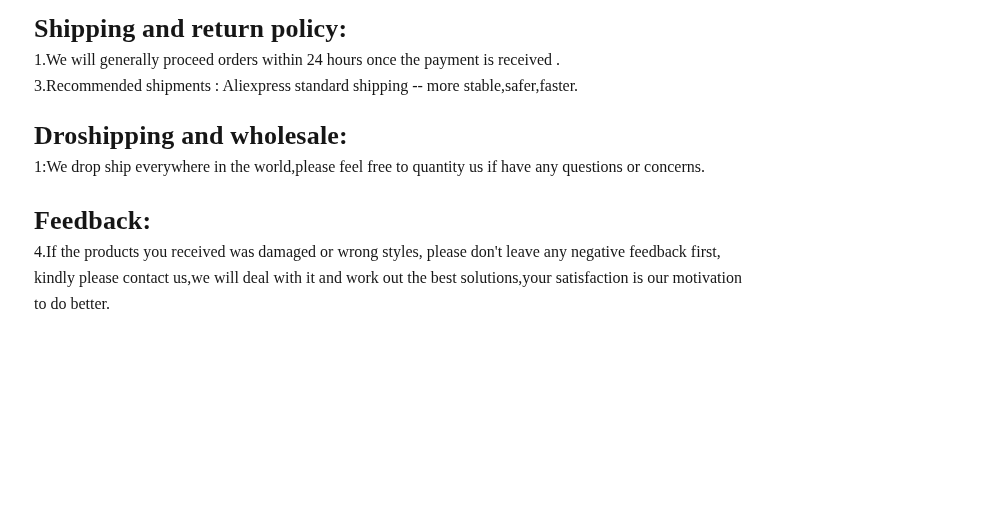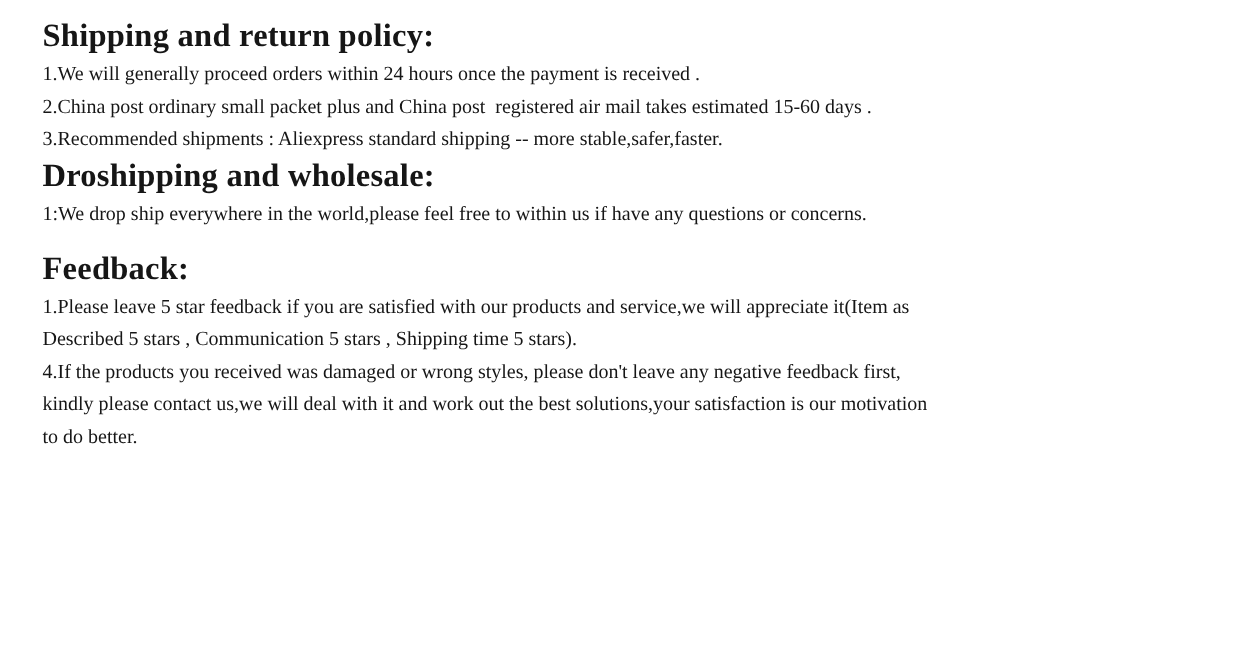--- a/index.html
+++ b/index.html
@@ -23,42 +23,39 @@
     white-space: pre;
   }
   .policy-line {
     font-size: 16px;
     line-height: 26px;
     font-weight: 400;
     white-space: pre; 
   }
   .policy-line strong { font-weight: 700; }
   .section { display: block; }
-  .section + .section.gap-medium { }
-  .section + .section.gap-large  { margin-top: 14px; }
+  .section + .section.gap-medium { margin-top: 21px; }
+  .section + .section.gap-large  { margin-top: 25px; }
 </style>
 </head>
 <body>
 
 <div class="page">
 
   <div class="section">
     <h1 class="section-heading">Shipping and return policy:</h1>
     <p class="policy-line">1.We will generally proceed orders within 24 hours once the payment is received .</p>
-    <p class="policy-line">2.China post ordinary small packet plus and China post  registered air mail takes estimated 15-60 days .</p>
     <p class="policy-line">3.Recommended shipments : Aliexpress standard shipping -- more stable,safer,faster.</p>
   </div>
 
   <div class="section gap-medium">
     <h1 class="section-heading">Droshipping and wholesale:</h1>
-    <p class="policy-line">1:We drop ship everywhere in the world,please feel free to within us if have any questions or concerns.</p>
+    <p class="policy-line">1:We drop ship everywhere in the world,please feel free to quantity us if have any questions or concerns.</p>
   </div>
 
   <div class="section gap-large">
     <h1 class="section-heading">Feedback:</h1>
-    <p class="policy-line">1.Please leave 5 star feedback if you are satisfied with our products and service,we will appreciate it(Item as
-Described 5 stars , Communication 5 stars , Shipping time 5 stars).</p>
     <p class="policy-line">4.If the products you received was damaged or wrong styles, please don't leave any negative feedback first,
 kindly please contact us,we will deal with it and work out the best solutions,your satisfaction is our motivation
 to do better.</p>
   </div>
 
 </div>
 
 </body></html>

